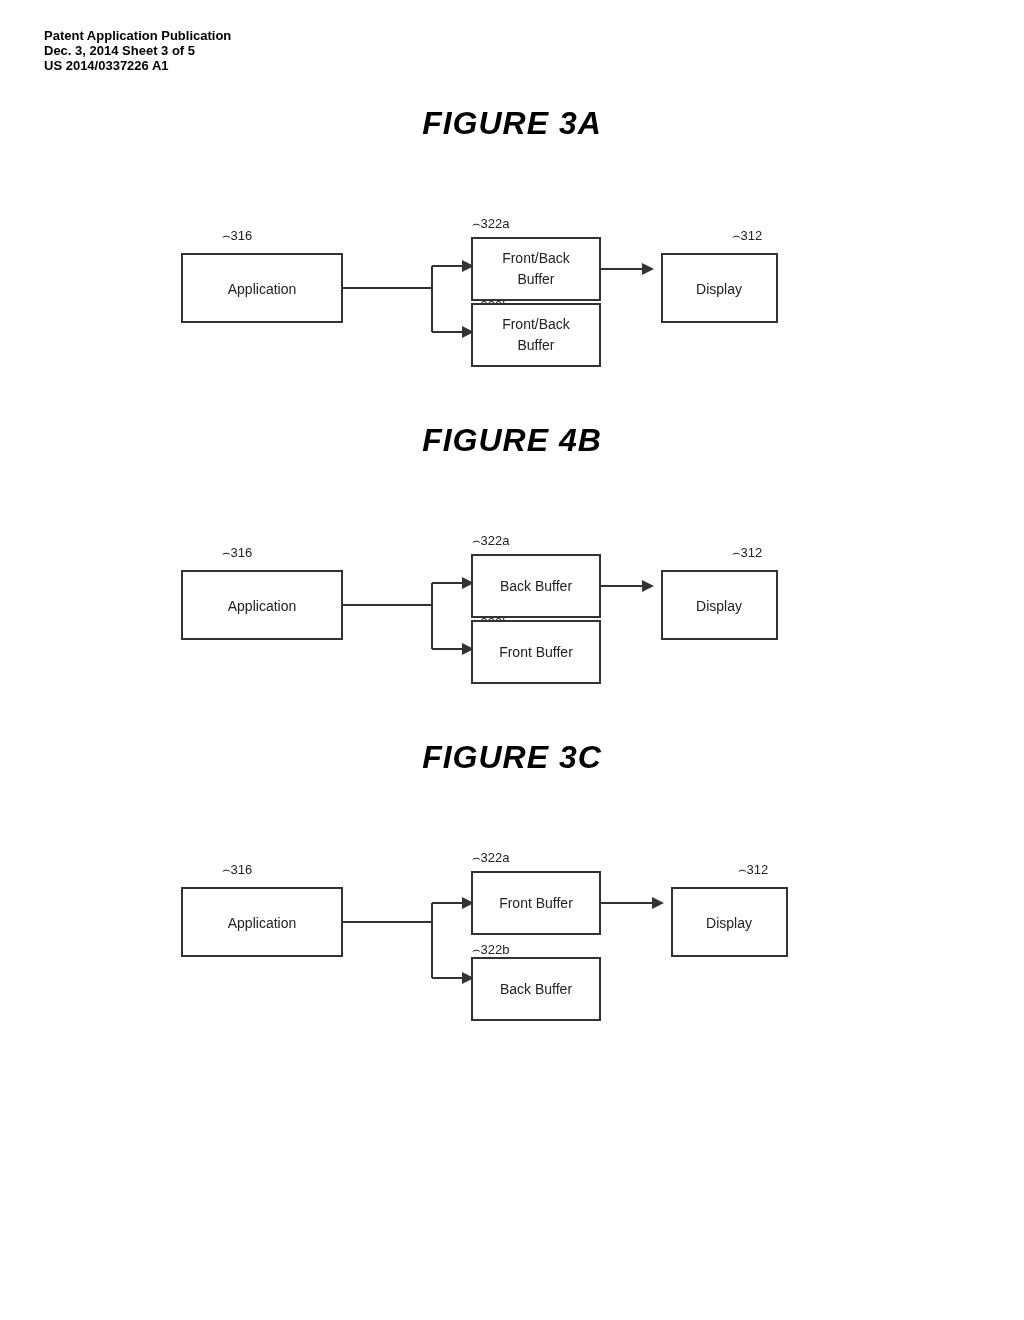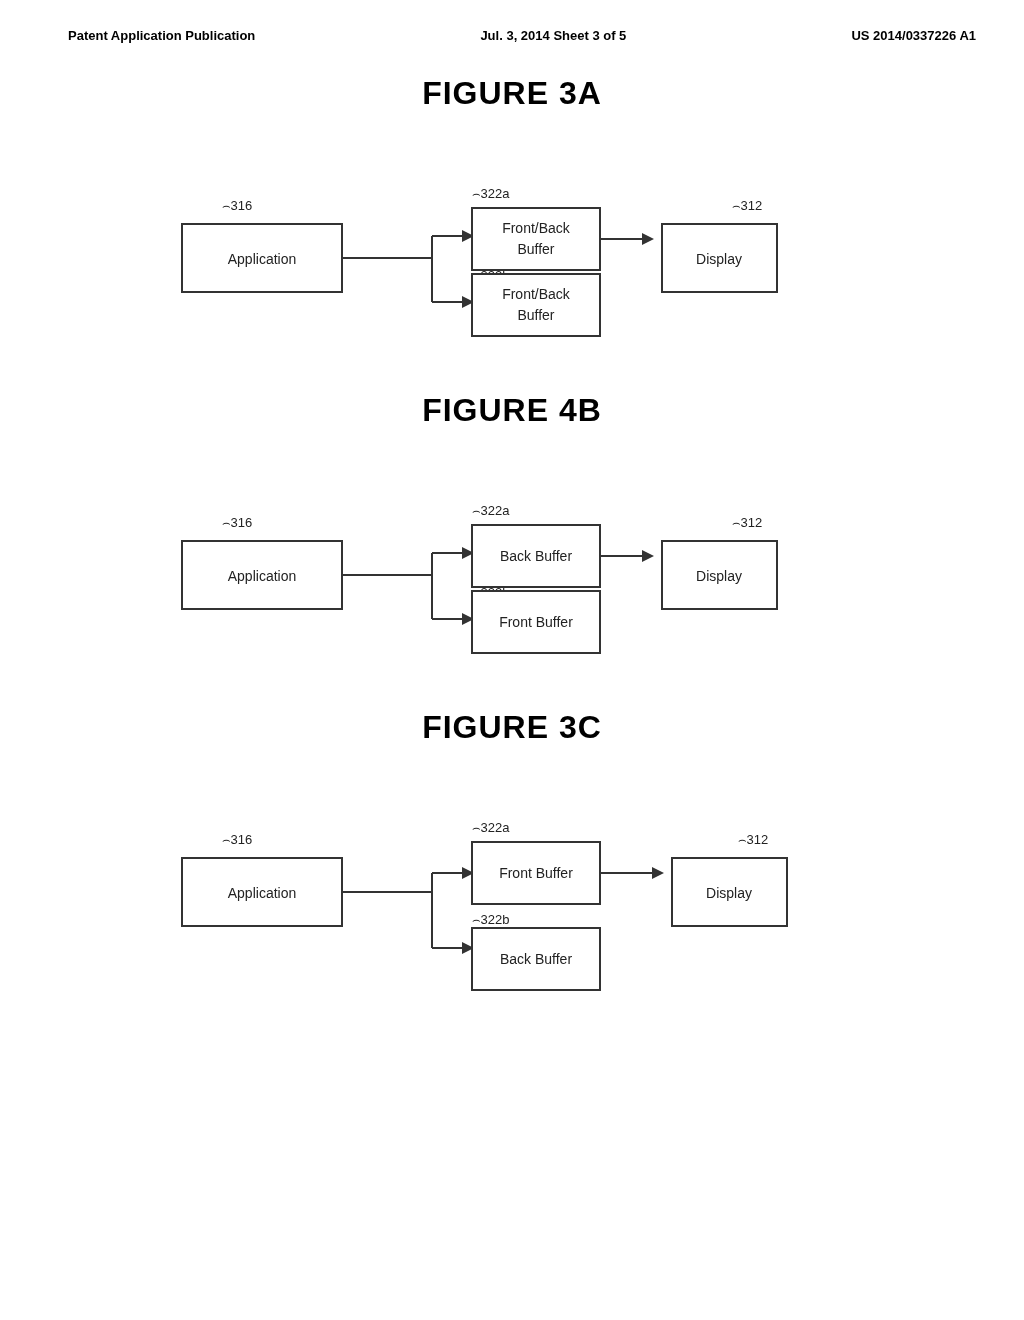--- a/index.html
+++ b/index.html
@@ -8,52 +8,54 @@
       font-family: Arial, Helvetica, sans-serif;
       width: 1024px;
       min-height: 1320px;
       position: relative;
     }
 
     
     .patent-header {
       display: flex;
       justify-content: space-between;
-      padding: 28px 48px 12px 68px;
+      padding: 28px 48px 12px 44px;
       font-size: 13px;
       font-weight: bold;
       border-bottom: none;
+      flex-direction: column;
     }
 
     
     .figure-title {
       text-align: center;
       font-size: 32px;
       font-weight: 900;
       letter-spacing: 1px;
       margin-bottom: 30px;
+      font-style: italic;
     }
 
     
     .diagram-svg {
       display: block;
       margin: 0 auto;
     }
 
     
     .figure-block {
       padding: 20px 0 10px 0;
     }
   </style>
 </head>
 <body>
 
 <div class="patent-header">
   <span>Patent Application Publication</span>
-  <span>Jul. 3, 2014   Sheet 3 of 5</span>
+  <span>Dec. 3, 2014   Sheet 3 of 5</span>
   <span>US 2014/0337226 A1</span>
 </div>
 
 <div class="figure-block">
   <div class="figure-title">FIGURE 3A</div>
 
   <svg class="diagram-svg" width="780" height="220" viewBox="0 0 780 220">
 
     <text x="100" y="68" font-family="Arial" font-size="13" fill="#222">⌢316</text>
 

